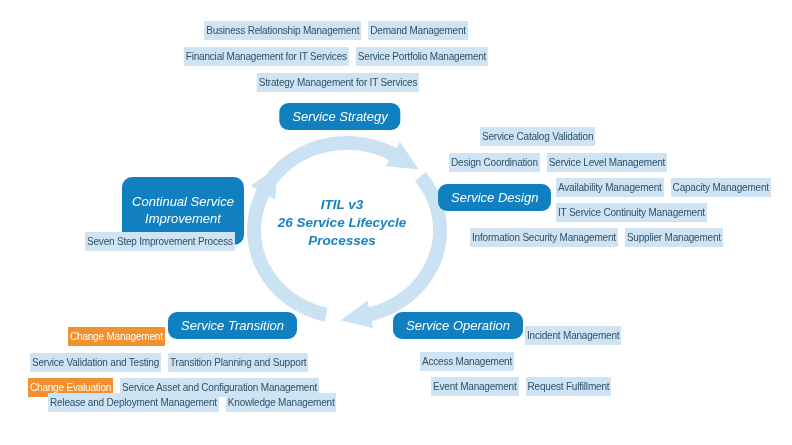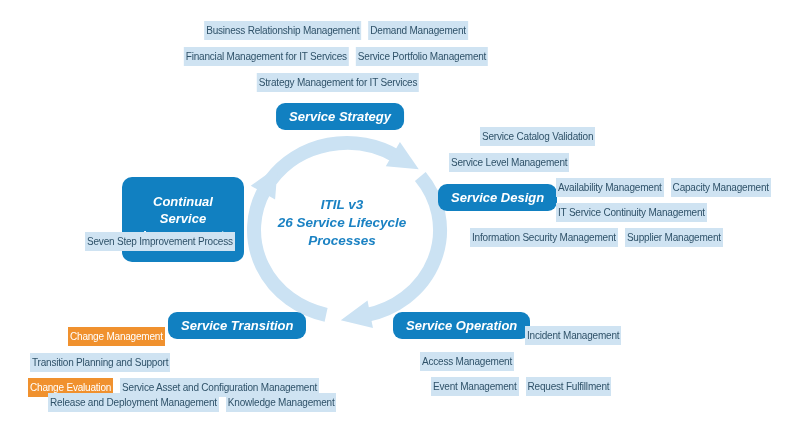--- a/index.html
+++ b/index.html
@@ -14,21 +14,21 @@
   .ah{fill:var(--arrow,#cbe2f3);}
   .center-label{
     position:absolute;left:342px;top:196px;width:156px;
     transform:translateX(-50%);text-align:center;
     color:var(--center-text,#1b82c3);
     font-weight:bold;font-style:italic;font-size:13.5px;line-height:1.35;
   }
   .phase-title{
     position:absolute;background:var(--phase-title-bg,#1180c1);
     color:var(--phase-title-text,#ffffff);
-    font-size:13px;font-weight:bold;font-style:italic;
+    font-size:13px;font-weight:normal;font-style:italic;
     padding:6px 13px;border-radius:9px;white-space:nowrap;
   }
   .phase-title.csi{
     width:104px;white-space:normal;text-align:center;
     border-radius:10px;line-height:1.3;padding:17px 9px;
   }
   .row{position:absolute;display:flex;gap:7px;white-space:nowrap;}
   .row.centered{transform:translateX(-50%);}
   .proc{
     background:var(--process-bg,#cfe3f2);color:var(--process-text,#2f5269);
@@ -74,38 +74,40 @@
     <div class="proc">Service Portfolio Management</div>
   </div>
   <div class="row centered" style="left:338px;top:73px;">
     <div class="proc">Strategy Management for IT Services</div>
   </div>
 
   <div class="row" style="left:480px;top:127px;">
     <div class="proc">Service Catalog Validation</div>
   </div>
   <div class="row" style="left:449px;top:153px;">
+    <div class="proc">Design Coordination</div>
     <div class="proc">Service Level Management</div>
   </div>
   <div class="row" style="left:556px;top:178px;">
     <div class="proc">Availability Management</div>
     <div class="proc">Capacity Management</div>
   </div>
   <div class="row" style="left:556px;top:203px;">
     <div class="proc">IT Service Continuity Management</div>
   </div>
   <div class="row" style="left:470px;top:228px;">
     <div class="proc">Information Security Management</div>
     <div class="proc">Supplier Management</div>
   </div>
 
   <div class="row" style="left:68px;top:327px;align-items:flex-end;">
     <div class="proc highlight">Change Management</div>
   </div>
   <div class="row" style="left:30px;top:353px;">
+    <div class="proc">Service Validation and Testing</div>
     <div class="proc">Transition Planning and Support</div>
   </div>
   <div class="row" style="left:28px;top:378px;">
     <div class="proc highlight">Change Evaluation</div>
     <div class="proc">Service Asset and Configuration Management</div>
   </div>
   <div class="row" style="left:48px;top:393px;">
     <div class="proc">Release and Deployment Management</div>
     <div class="proc">Knowledge Management</div>
   </div>

